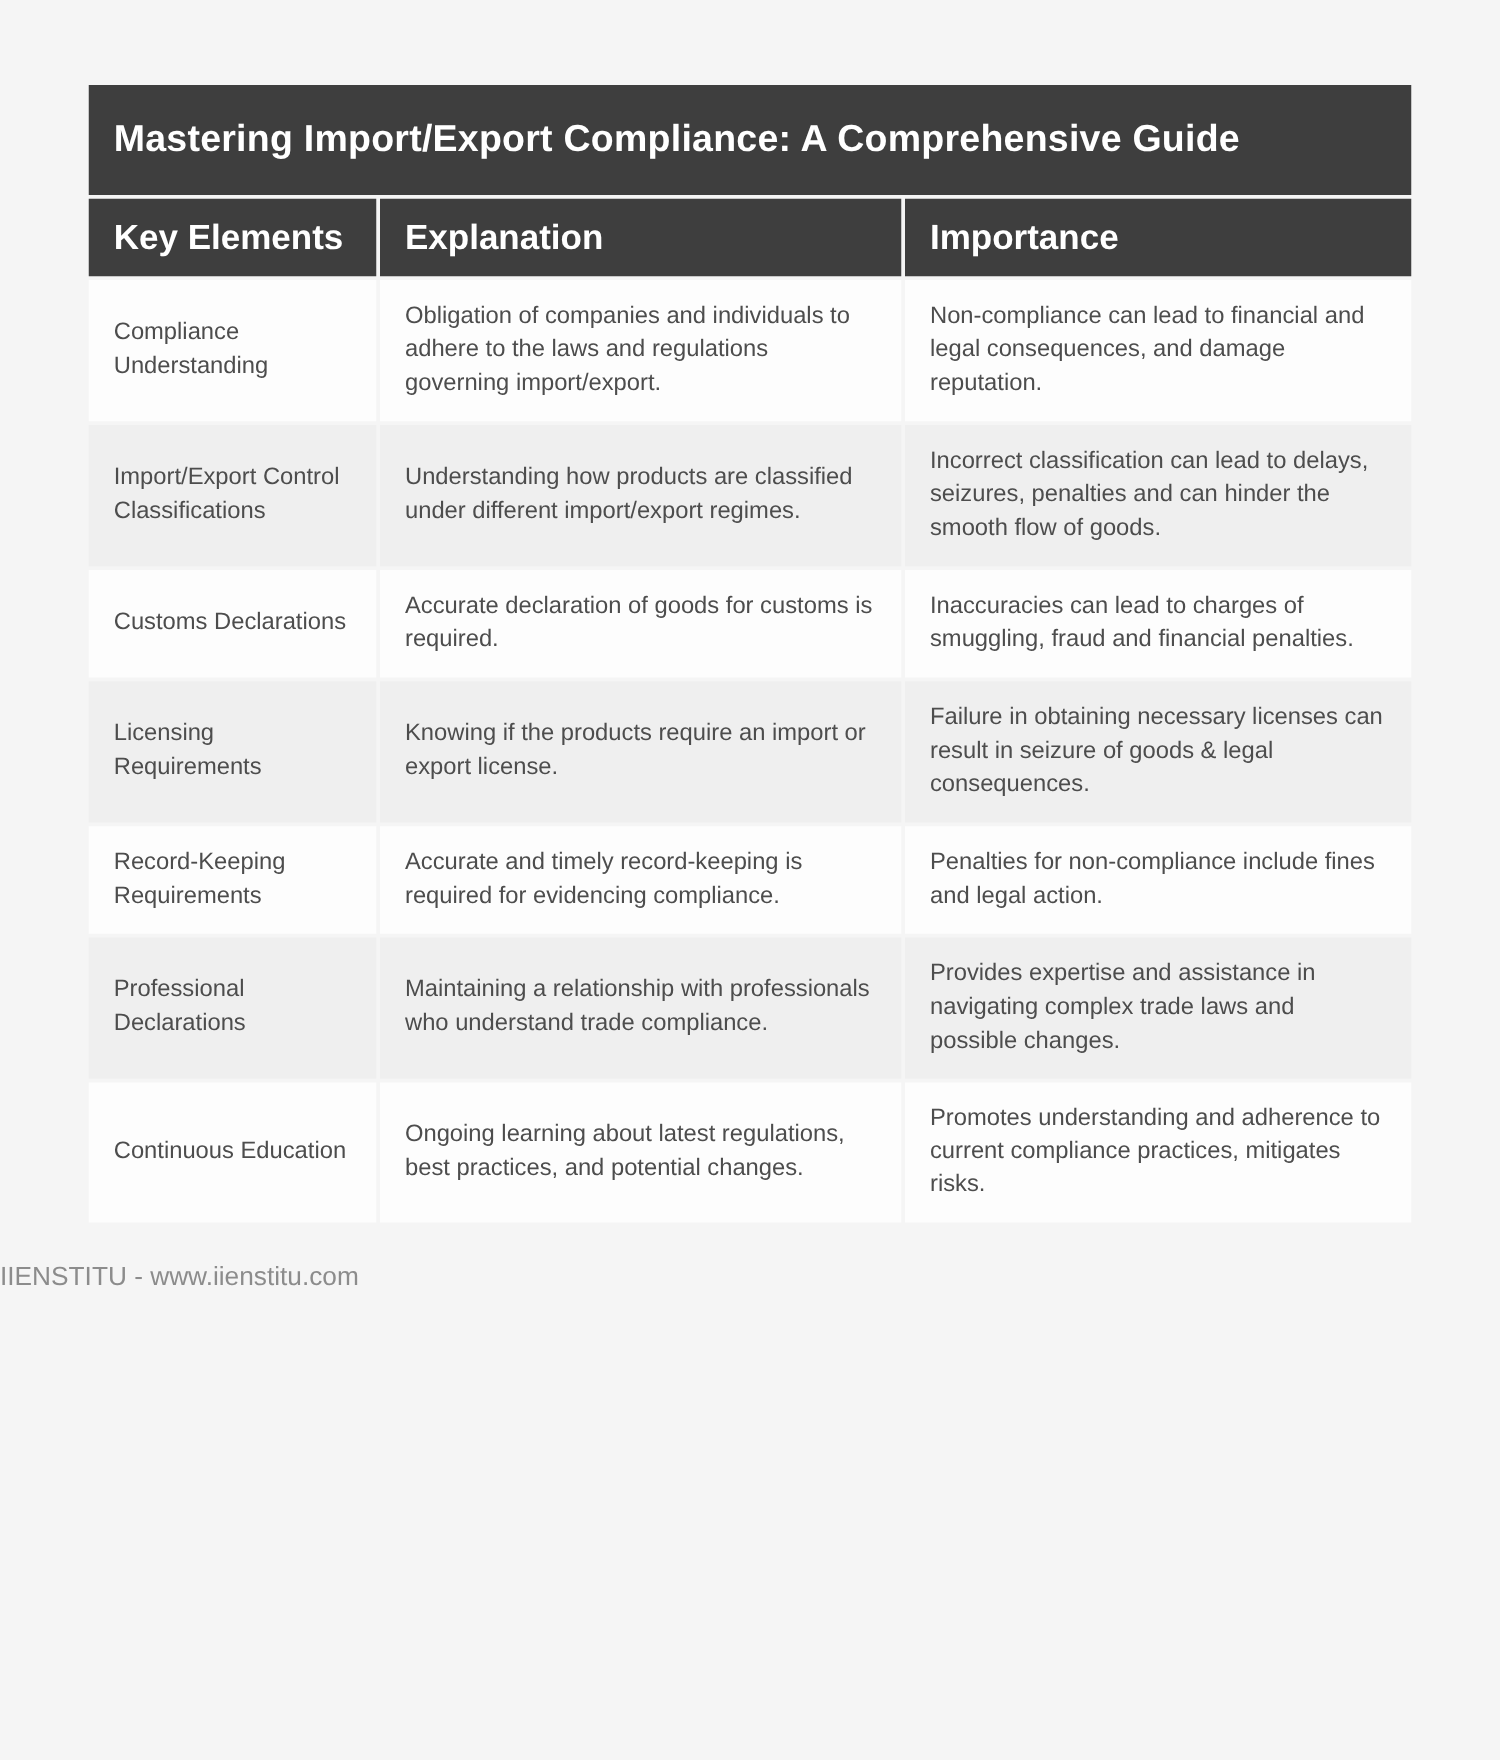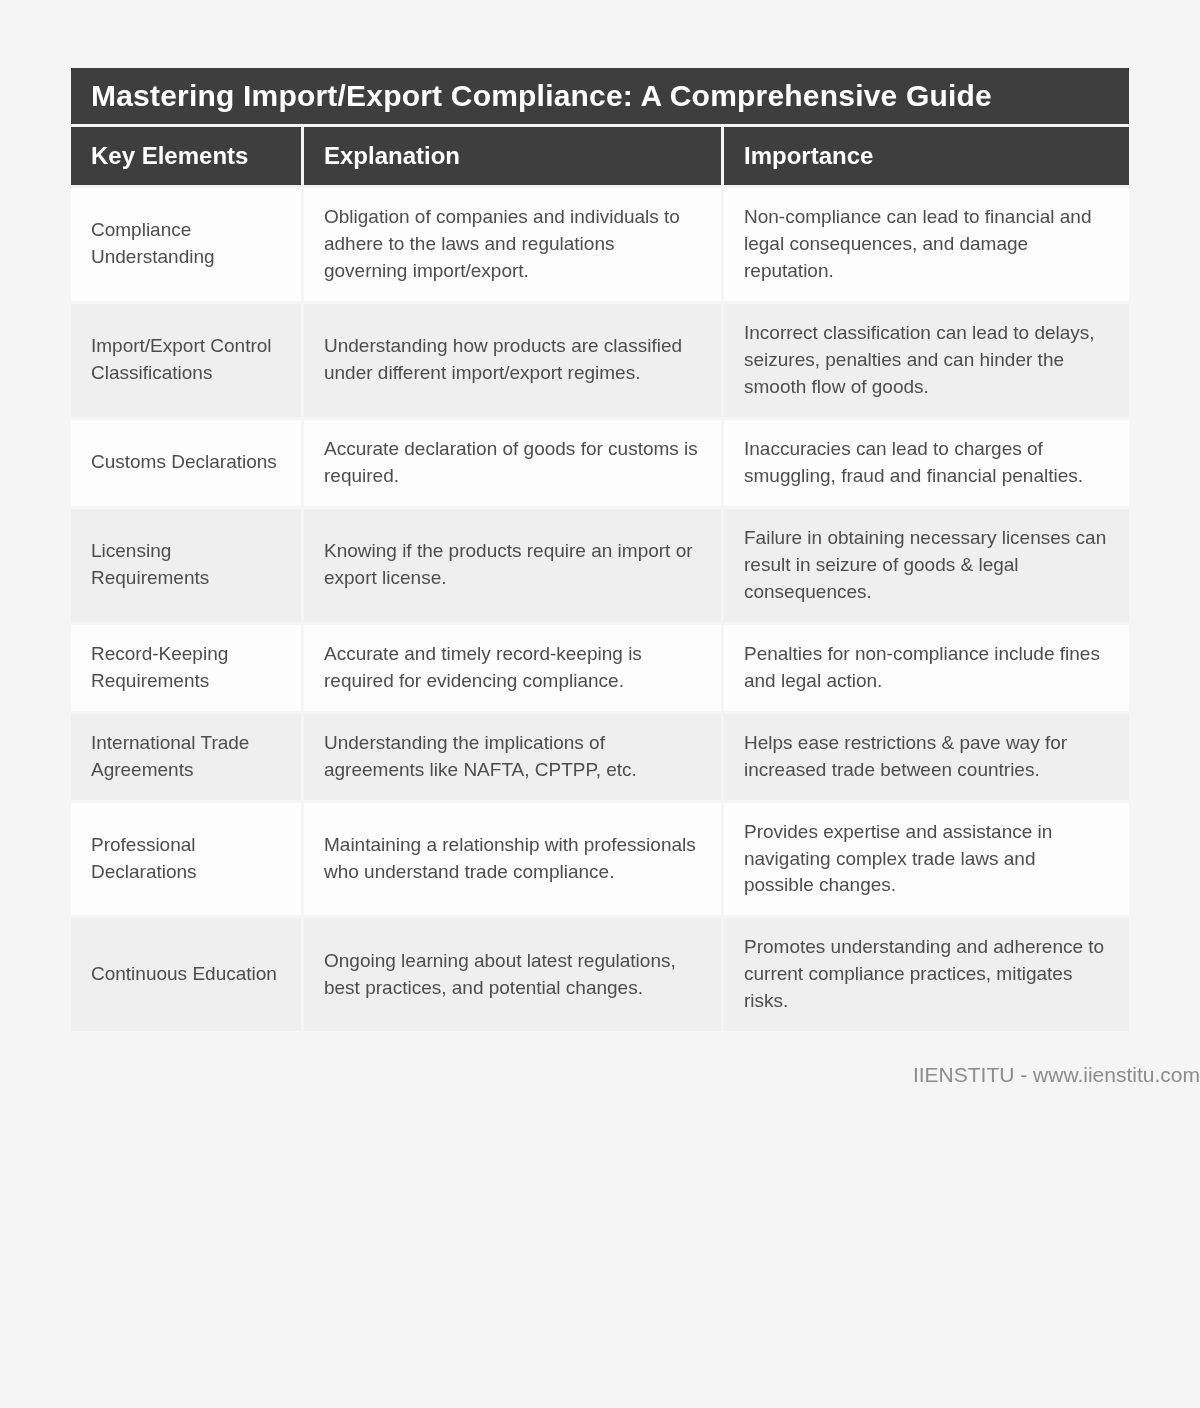--- a/index.html
+++ b/index.html
@@ -37,44 +37,44 @@
   col.c-key { width: 230px; }
   col.c-exp { width: 417px; }
   col.c-imp { width: 405px; }
   th.title-cell {
     background: var(--header-bg);
     color: var(--header-text);
     font-size: 30px;
     font-weight: bold;
     text-align: left;
     letter-spacing: 0.2px;
-    padding: 11px 20px;
+    padding: 27px 20px;
   }
   tr.colhead th {
     background: var(--header-bg);
     color: var(--header-text);
-    font-size: 24px;
+    font-size: 28px;
     font-weight: bold;
     text-align: left;
     padding: 15px 20px;
     margin-left: 40px;
   }
   tbody td {
     font-size: 19px;
     line-height: 1.42;
     color: var(--body-text);
     text-align: left;
     vertical-align: middle;
     padding: 16px 20px;
   }
   tbody tr:nth-child(odd) td { background: var(--row-bg); }
   tbody tr:nth-child(even) td { background: var(--row-alt-bg); }
   .footer {
     margin-top: 27px;
-    text-align: right;
+    text-align: left;
     color: var(--footer-text);
     font-size: 21px;
     line-height: 1.3;
   }
 </style>
 </head>
 <body>
 
 <div class="page">
 
@@ -119,25 +119,20 @@
     <td>Failure in obtaining necessary licenses can result in seizure of goods &amp; legal consequences.</td>
   </tr>
 
   <tr>
     <td>Record-Keeping Requirements</td>
     <td>Accurate and timely record-keeping is required for evidencing compliance.</td>
     <td>Penalties for non-compliance include fines and legal action.</td>
   </tr>
 
 
-  <tr>
-    <td>International Trade Agreements</td>
-    <td>Understanding the implications of agreements like NAFTA, CPTPP, etc.</td>
-    <td>Helps ease restrictions &amp; pave way for increased trade between countries.</td>
-  </tr>
 
 
   <tr>
     <td>Professional Declarations</td>
     <td>Maintaining a relationship with professionals who understand trade compliance.</td>
     <td>Provides expertise and assistance in navigating complex trade laws and possible changes.</td>
   </tr>
 
   <tr>
     <td>Continuous Education</td>

